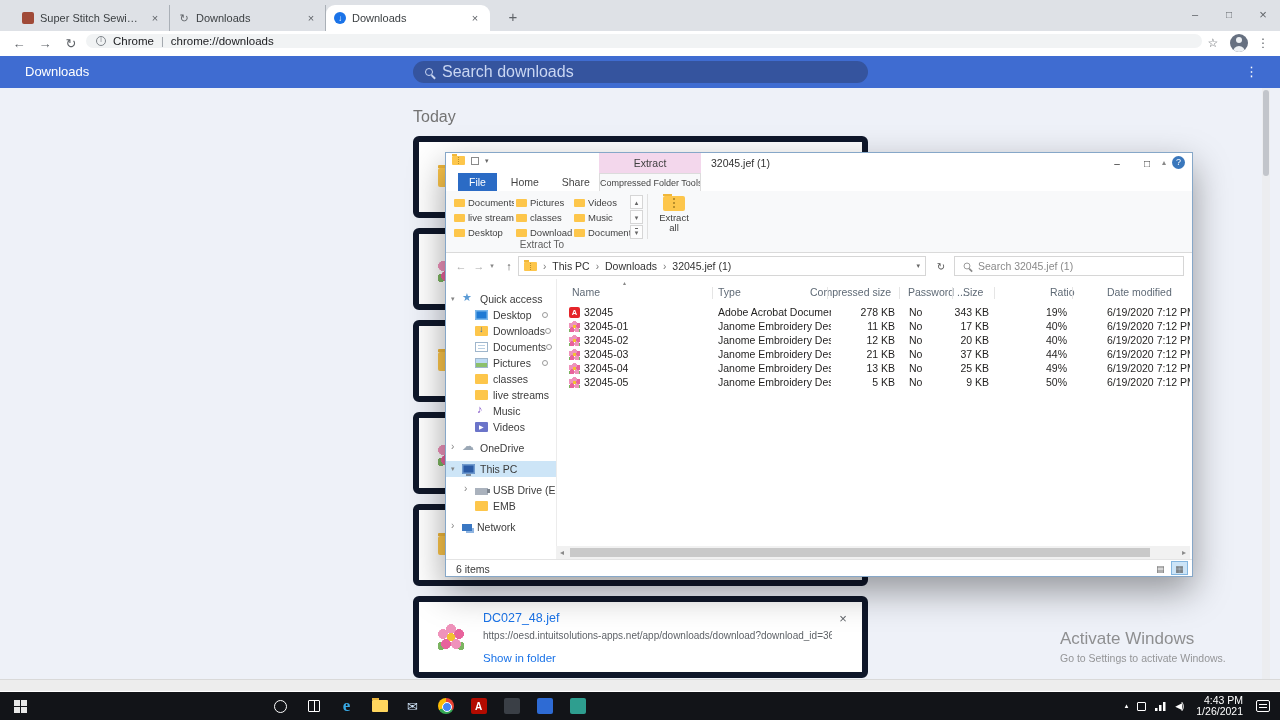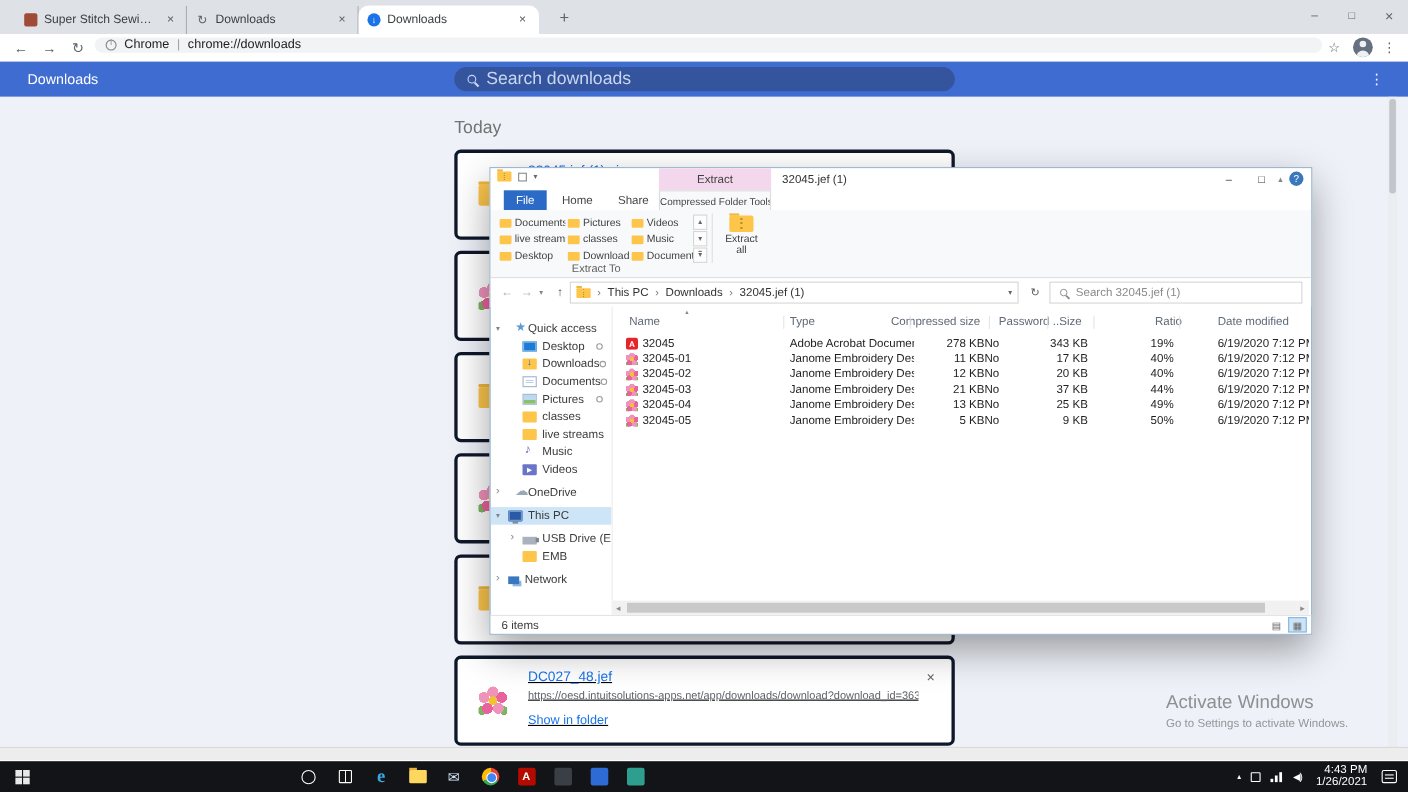--- a/index.html
+++ b/index.html
@@ -55,21 +55,21 @@
   .dl-search input::placeholder { color:#c9d6f2; }
   .mag { display:inline-block; width:8px; height:8px; border:1.5px solid currentColor; border-radius:50%; position:relative; flex:none; }
   .mag::after { content:""; position:absolute; width:5px; height:1.5px; background:currentColor; transform:rotate(45deg); right:-4px; bottom:-2px; }
   .dl-kebab { position:absolute; right:22px; top:8px; color:#fff; font-size:13px; }
   .dl-kebab::before { content:"⋮"; }
 
   
   .page { position:absolute; left:0; top:88px; width:1280px; height:591px; background:#eef1f8; overflow:hidden; }
   .today { position:absolute; left:413px; top:20px; font-size:16px; color:#737373; }
   .cards { position:absolute; left:413px; top:48px; width:455px; display:flex; flex-direction:column; gap:10px; }
-  .card { position:relative; height:82px; background:#fff; border:3px solid #0f172a; border-radius:6px; display:flex;text-decoration:underline; }
+  .card { position:relative; height:82px; background:#fff; border:6px solid #0f172a; border-radius:6px; display:flex; }
   .card-iconbox { width:64px; display:flex; align-items:center; justify-content:center; flex:none; }
   .card-body { flex:1; min-width:0; padding:9px 30px 0 0; }
   .card-title { font-size:12.5px; color:#1a73e8; white-space:nowrap; overflow:hidden; }
   .card-url { font-size:10px; color:#5f6368; white-space:nowrap; overflow:hidden; margin-top:5px; }
   .card-action { font-size:11.5px; color:#1a73e8; margin-top:11px; }
   .card-close { position:absolute; right:12px; top:9px; width:14px; height:14px; color:#5f6368; font-size:13px; display:flex; align-items:center; justify-content:center; }
   .card-close::before { content:"×"; }
   .big-icon[data-icon="zip"] { width:26px; height:19px; background:#fdc64b; border-radius:2px; position:relative; }
   .big-icon[data-icon="zip"]::before { content:""; position:absolute; top:-3px; left:0; width:11px; height:3px; background:#f0b73a; border-radius:1px 1px 0 0; }
   .big-icon[data-icon="zip"]::after { content:""; position:absolute; left:12px; top:2px; bottom:2px; width:2px; background:repeating-linear-gradient(180deg,#b98f2d 0 2px,rgba(0,0,0,0) 2px 4px); }
@@ -142,21 +142,21 @@
   .crumb-item::before { content:"›"; color:#777; margin:0 6px; font-size:10px; }
   .crumb-dd { margin-left:auto; margin-right:5px; color:#666; font-size:7px; }
   .crumb-dd::before { content:"▾"; }
   .ar-refresh { left:486px; } .ar-refresh::before { content:"↻"; font-size:10px; }
   .ex-search { position:absolute; left:508px; right:8px; top:3px; height:20px; border:1px solid #d6d6d6; background:#fff; display:flex; align-items:center; padding:0 8px; gap:7px; color:#8a8a8a; }
   .ex-search input { flex:1; border:none; outline:none; background:transparent; font-size:10.5px; color:#555; font-family:inherit; }
   .ex-search input::placeholder { color:#8a8a8a; }
 
   .nav-pane { position:absolute; left:0; top:126px; width:110px; bottom:30px; padding-top:12px; overflow:hidden; }
   .nav-item { position:relative; height:16px; display:flex; align-items:center; font-size:10.5px; color:#3b3b3b; white-space:nowrap; }
-  .nav-item[data-level="0"] { padding-left:16px;text-align:center; }
+  .nav-item[data-level="0"] { padding-left:16px; }
   .nav-item[data-level="1"] { padding-left:29px; }
   .nav-item[data-gap="true"] { margin-top:5px; }
   .nav-item[data-selected="true"] { background:#cde5f7; }
   .nav-item[data-chevron]::before { position:absolute; color:#848484; }
   .nav-item[data-chevron="right"]::before { content:"›"; font-size:10px; top:1px; }
   .nav-item[data-chevron="down"]::before { content:"▾"; font-size:7px; top:4px; }
   .nav-item[data-level="0"]::before { left:5px; }
   .nav-item[data-level="1"]::before { left:18px; }
   .pin { display:none; margin-left:auto; margin-right:8px; width:6px; height:6px; border:1px solid #9b9b9b; border-radius:50%; flex:none; }
   .nav-item[data-pin="true"] .pin { display:block; }
@@ -184,21 +184,21 @@
   .h-name { left:15px; } .h-type { left:161px; } .h-comp { left:253px; width:85px; text-align:left; }
   .h-pass { left:351px; } .h-size { left:406px; } .h-ratio { left:493px; } .h-date { left:550px; }
   .sort-asc { position:absolute; left:66px; top:0px; font-size:6px; color:#888; }
   .sort-asc::before { content:"▴"; }
   .hsep { position:absolute; top:8px; width:1px; height:12px; background:#e5e5e5; }
   .rows { position:absolute; left:12px; right:0; top:26px; }
   .file-row { display:grid; grid-template-columns:147px 115px 64px 52px 42px 78px 1fr; height:14px; align-items:center; font-size:10.5px; color:#201f1e; white-space:nowrap; }
   .c-name { display:flex; align-items:center; gap:4px; overflow:hidden; }
   .c-type { padding-left:2px; overflow:hidden; }
   .c-comp, .c-size { text-align:right; }
-  .c-pass { }
+  .c-pass { padding-left:14px; }
   .c-ratio { text-align:right; }
   .c-date { padding-left:40px; }
   .fi { width:11px; height:11px; flex:none; position:relative; }
   .fi[data-icon="pdf"] { background:#e5252a; border-radius:2px; color:#fff; font-size:7.5px; font-weight:bold; text-align:center; line-height:11px; }
   .fi[data-icon="pdf"]::before { content:"A"; }
   .fi[data-icon="flower"] { background:
     radial-gradient(circle 2px at 5.5px 5.5px,#f2c232 98%,transparent),
     radial-gradient(circle 2.6px at 5.5px 2.2px,#ef93bb 98%,transparent),
     radial-gradient(circle 2.6px at 9.2px 4.4px,#e8639c 98%,transparent),
     radial-gradient(circle 2.6px at 7.8px 8.8px,#ef93bb 98%,transparent),

